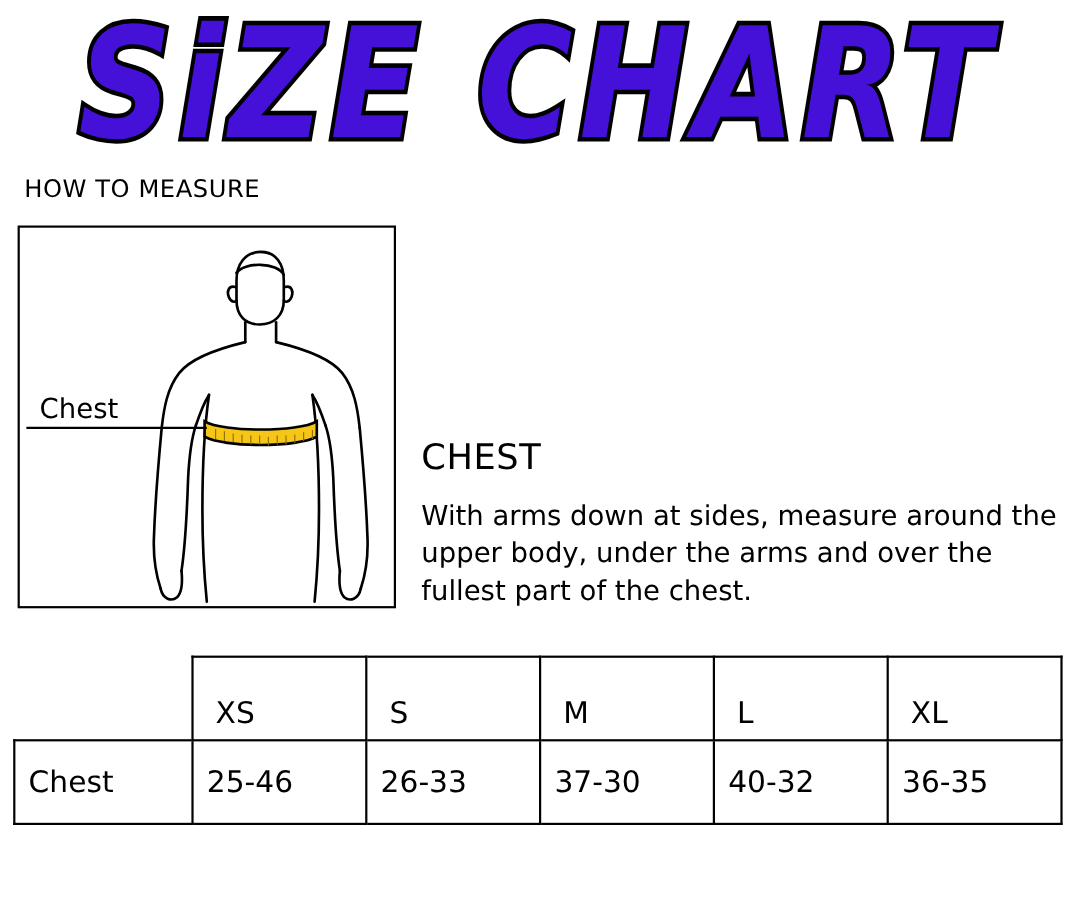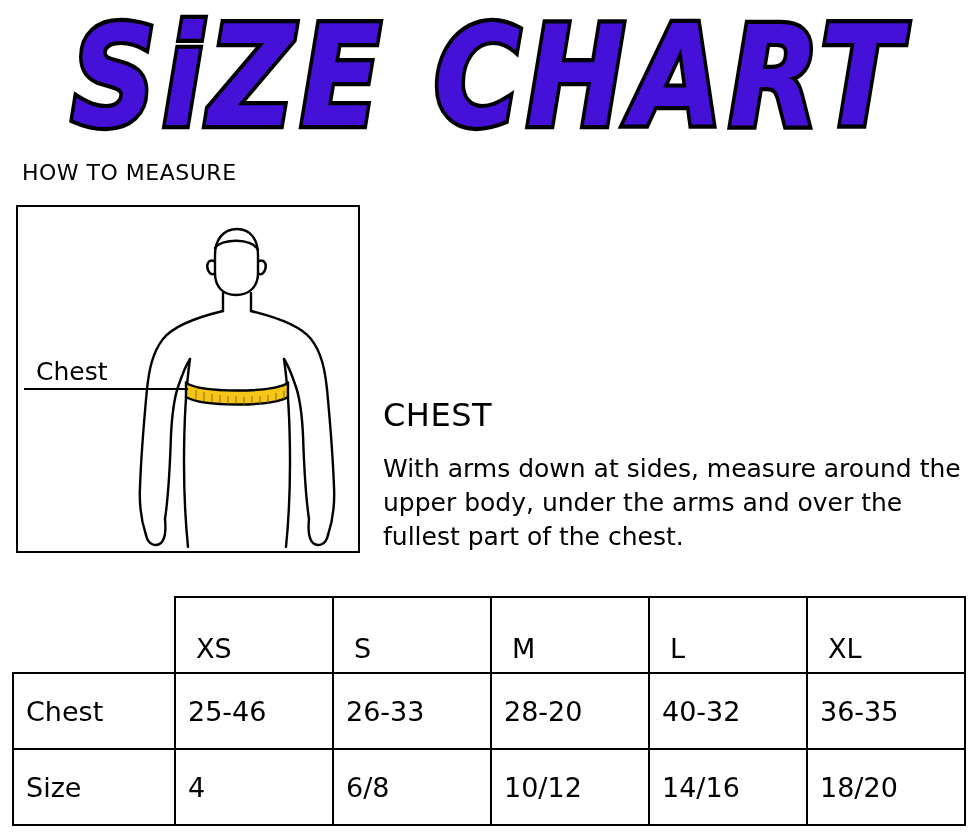--- a/index.html
+++ b/index.html
@@ -203,26 +203,18 @@
       <td>XS</td>
       <td>S</td>
       <td>M</td>
       <td>L</td>
       <td>XL</td>
     </tr>
     <tr>
       <td>Chest</td>
       <td>25-46</td>
       <td>26-33</td>
-      <td>28-20</td>
+      <td>37-30</td>
       <td>40-32</td>
       <td>36-35</td>
     </tr>
-    <tr>
-      <td>Size</td>
-      <td>4</td>
-      <td>6/8</td>
-      <td>10/12</td>
-      <td>14/16</td>
-      <td>18/20</td>
-    </tr>
   </tbody>
 </table>
 
 </body></html>

